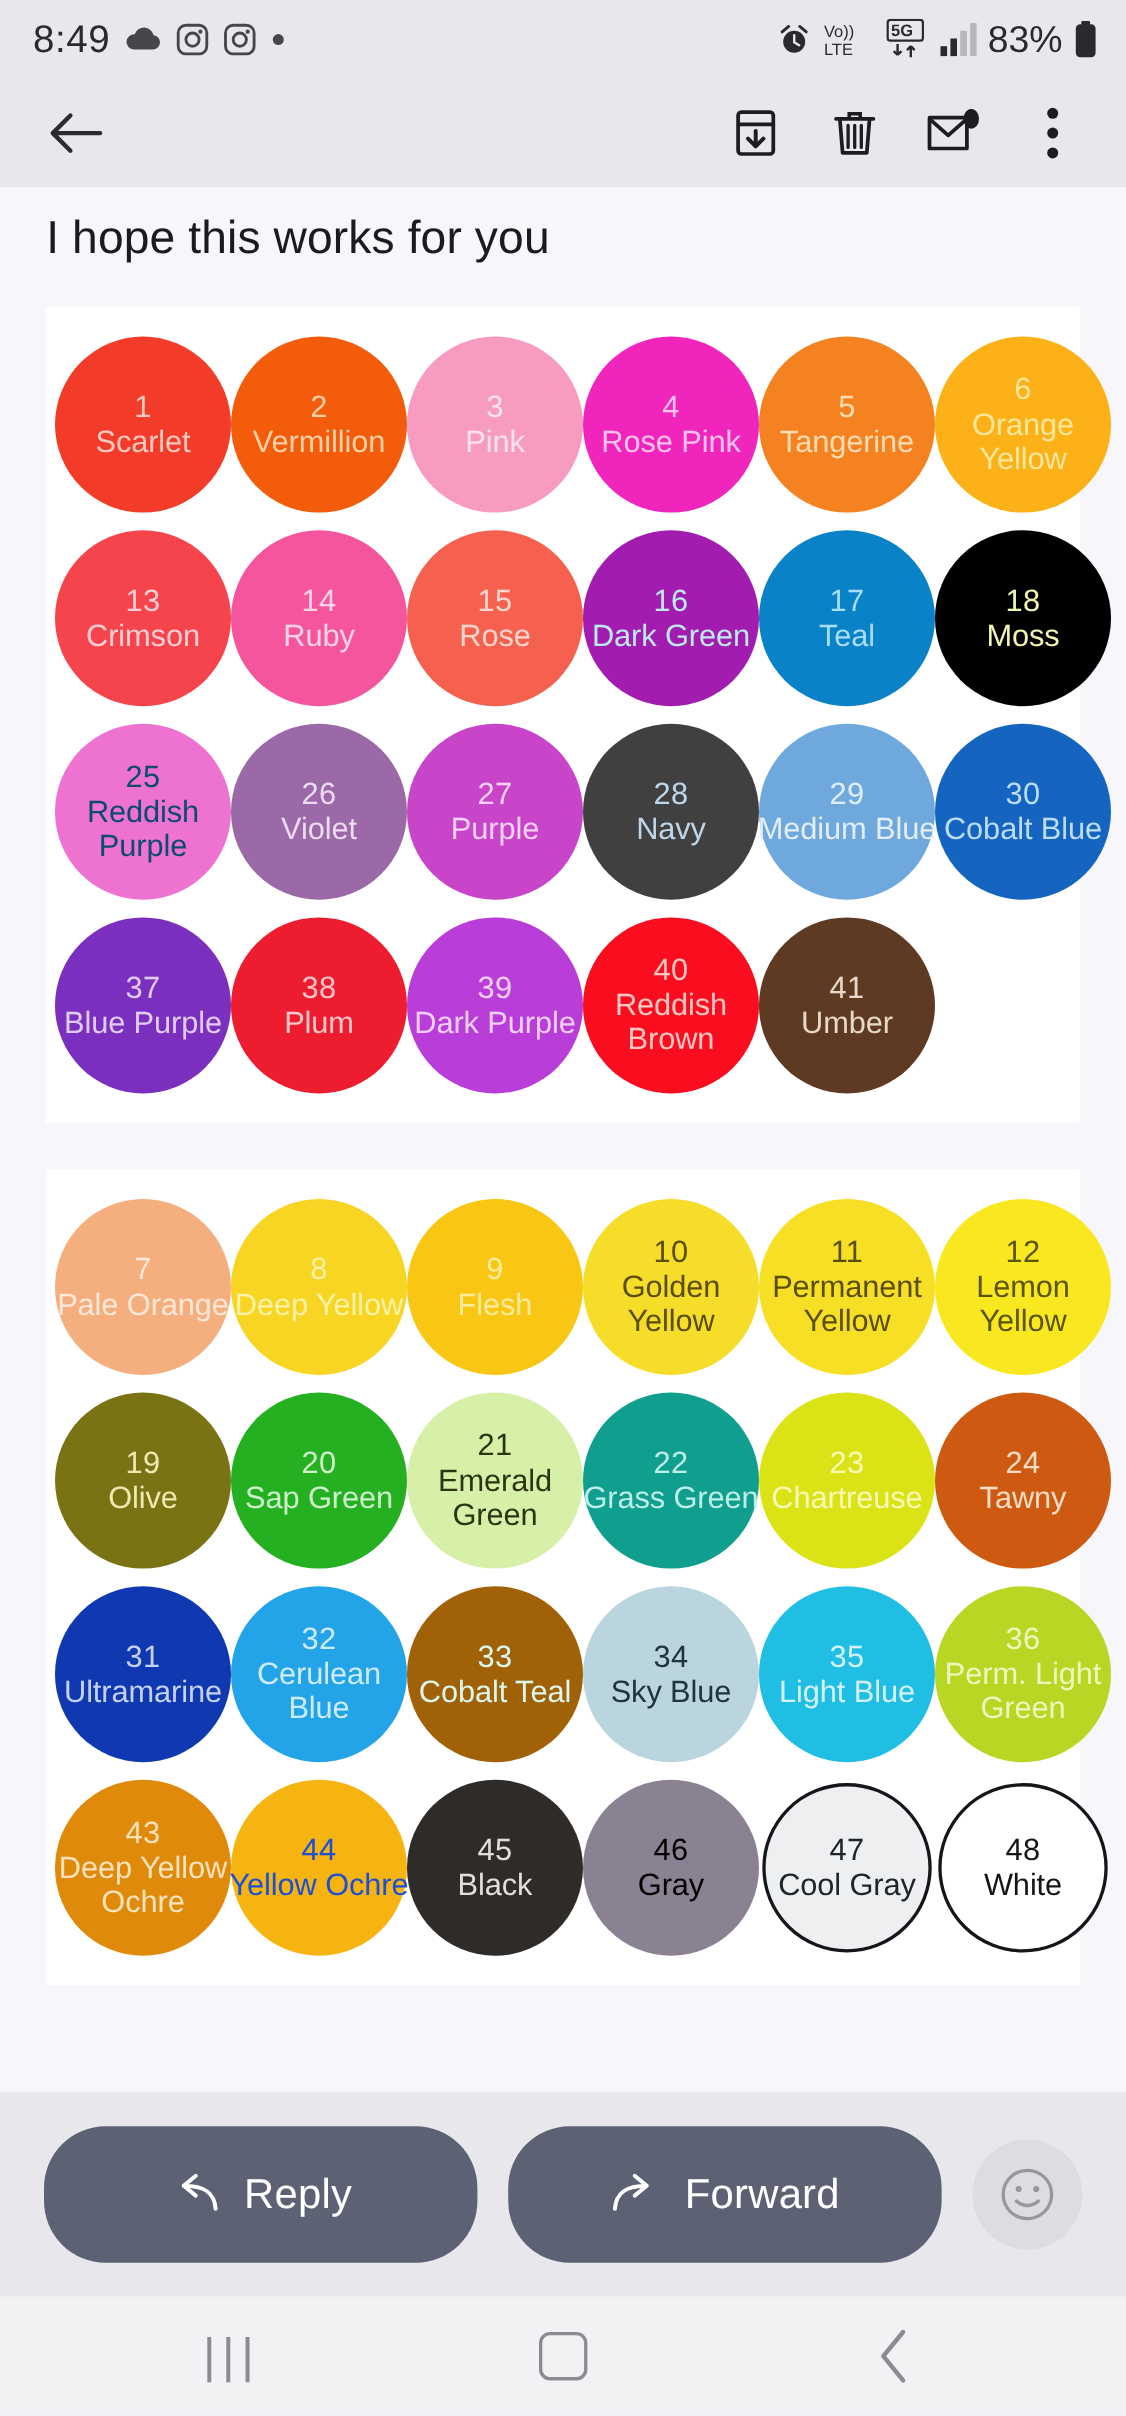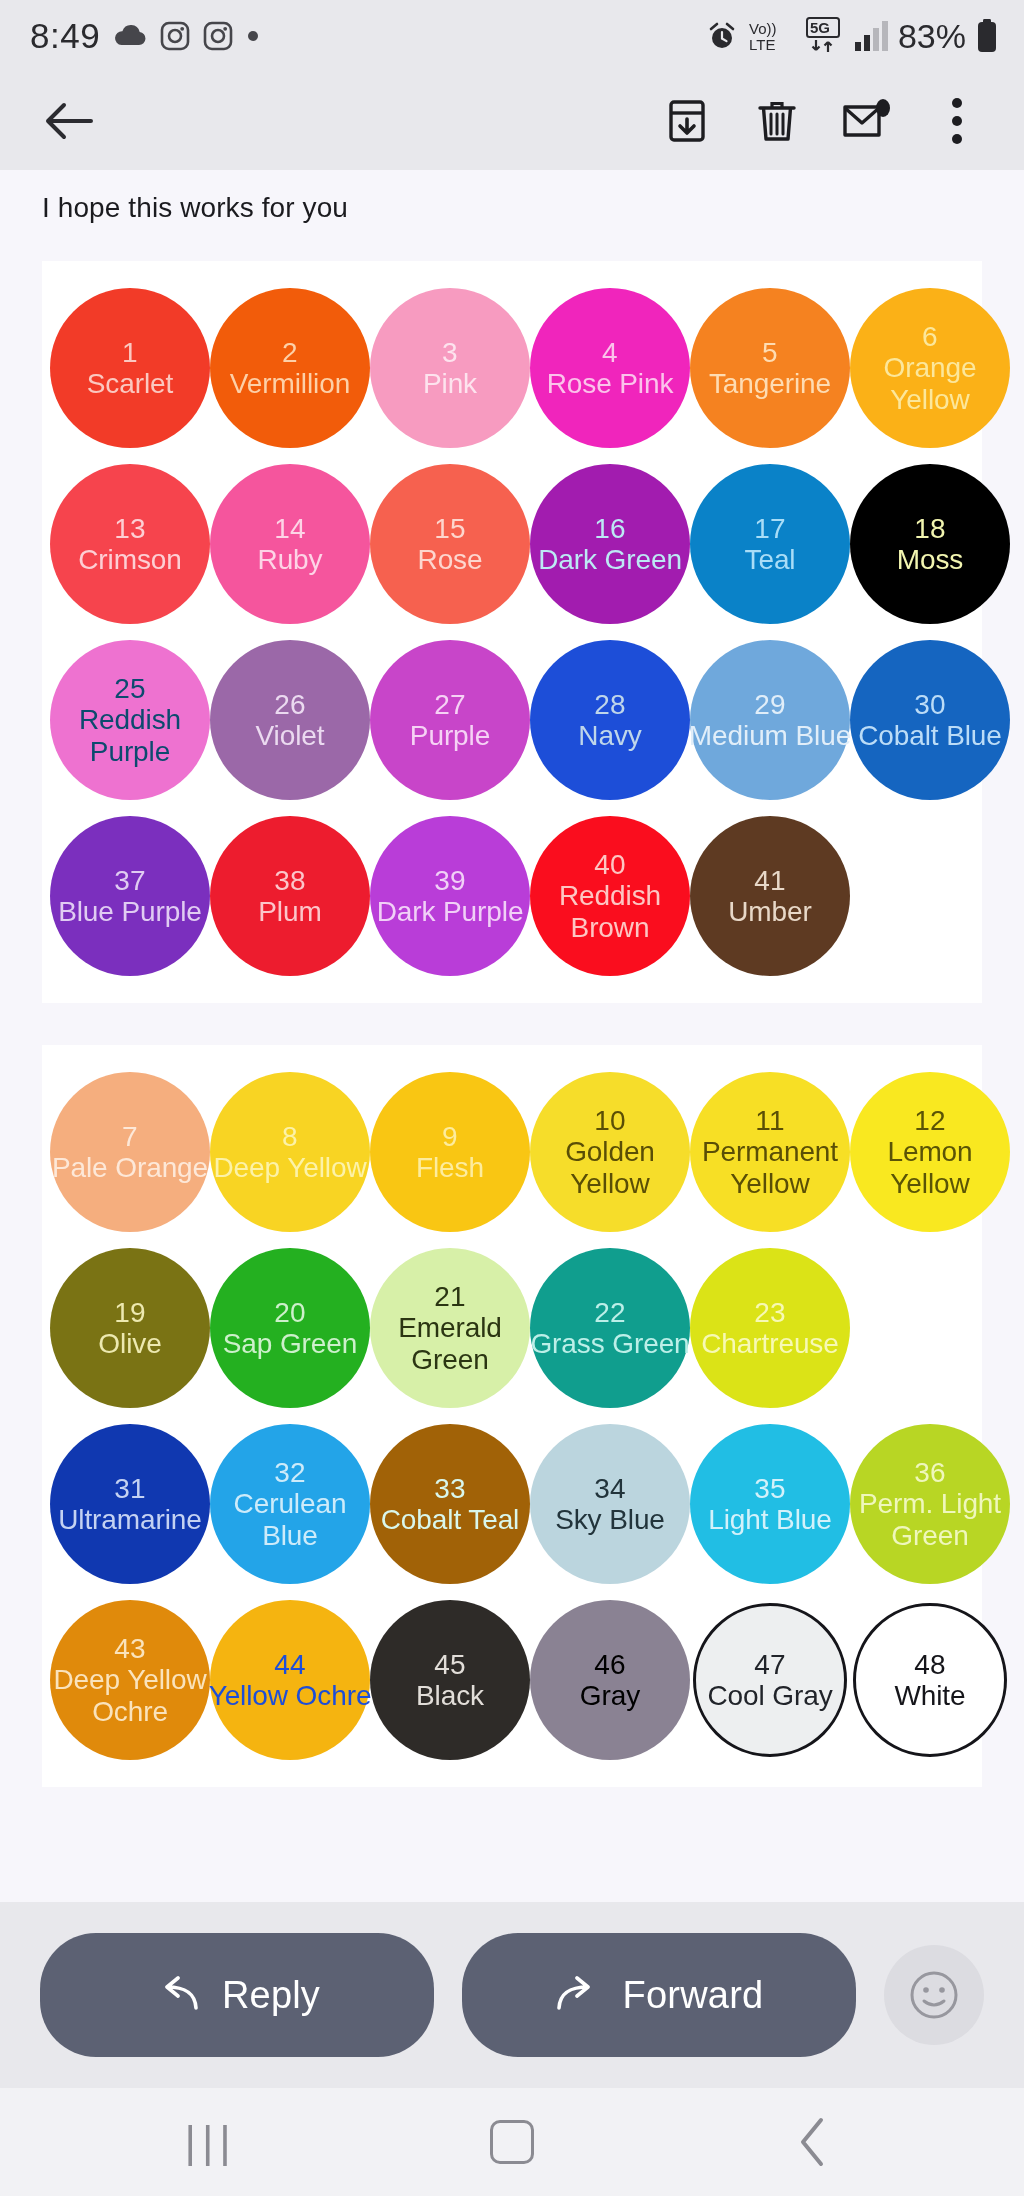--- a/index.html
+++ b/index.html
@@ -68,21 +68,21 @@
   .back-btn { width: 78px; height: 78px; }
 
   
   .body-scroll {
     flex: 1 1 auto;
     background: #f7f6fb;
     overflow: hidden;
     position: relative;
   }
   .msg-text {
-    font-size: 28px;
+    font-size: 42px;
     color: #1b1b1f;
     padding: 20px 0 0 42px;
     line-height: 1.25;
     letter-spacing: .1px;
   }
 
   .chart-card {
     background: #ffffff;
     margin: 36px 42px 0 42px;
     padding: 22px 0 22px 0;
@@ -418,21 +418,21 @@
               <div class="nm">Violet</div>
             </div>
           </div>
           <div class="swatch-cell">
             <div class="swatch" style="background: rgb(200, 69, 201); color: rgb(246, 210, 245);">
               <div class="num">27</div>
               <div class="nm">Purple</div>
             </div>
           </div>
           <div class="swatch-cell">
-            <div class="swatch" style="background: #1d4ed8; color: rgb(191, 214, 234);">
+            <div class="swatch" style="background: #404040; color: rgb(191, 214, 234);">
               <div class="num">28</div>
               <div class="nm">Navy</div>
             </div>
           </div>
           <div class="swatch-cell">
             <div class="swatch" style="background: rgb(111, 168, 220); color: rgb(225, 238, 249);">
               <div class="num">29</div>
               <div class="nm" style="white-space: normal; width: 170px;">Medium Blue</div>
             </div>
           </div>
@@ -537,20 +537,26 @@
           <div class="swatch-cell">
             <div class="swatch" style="background: rgb(16, 158, 142); color: rgb(188, 239, 232);">
               <div class="num">22</div>
               <div class="nm" style="white-space: normal; width: 170px;">Grass Green</div>
             </div>
           </div>
           <div class="swatch-cell">
             <div class="swatch" style="background: rgb(219, 227, 23); color: rgb(247, 249, 180);">
               <div class="num">23</div>
               <div class="nm">Chartreuse</div>
+            </div>
+          </div>
+          <div class="swatch-cell">
+            <div class="swatch" style="background: rgb(206, 90, 18); color: rgb(247, 220, 198);">
+              <div class="num">24</div>
+              <div class="nm">Tawny</div>
             </div>
           </div>
         </div>
         <div class="swatch-row">
           <div class="swatch-cell">
             <div class="swatch" style="background: rgb(16, 56, 176); color: rgb(196, 210, 242);">
               <div class="num">31</div>
               <div class="nm">Ultramarine</div>
             </div>
           </div>

